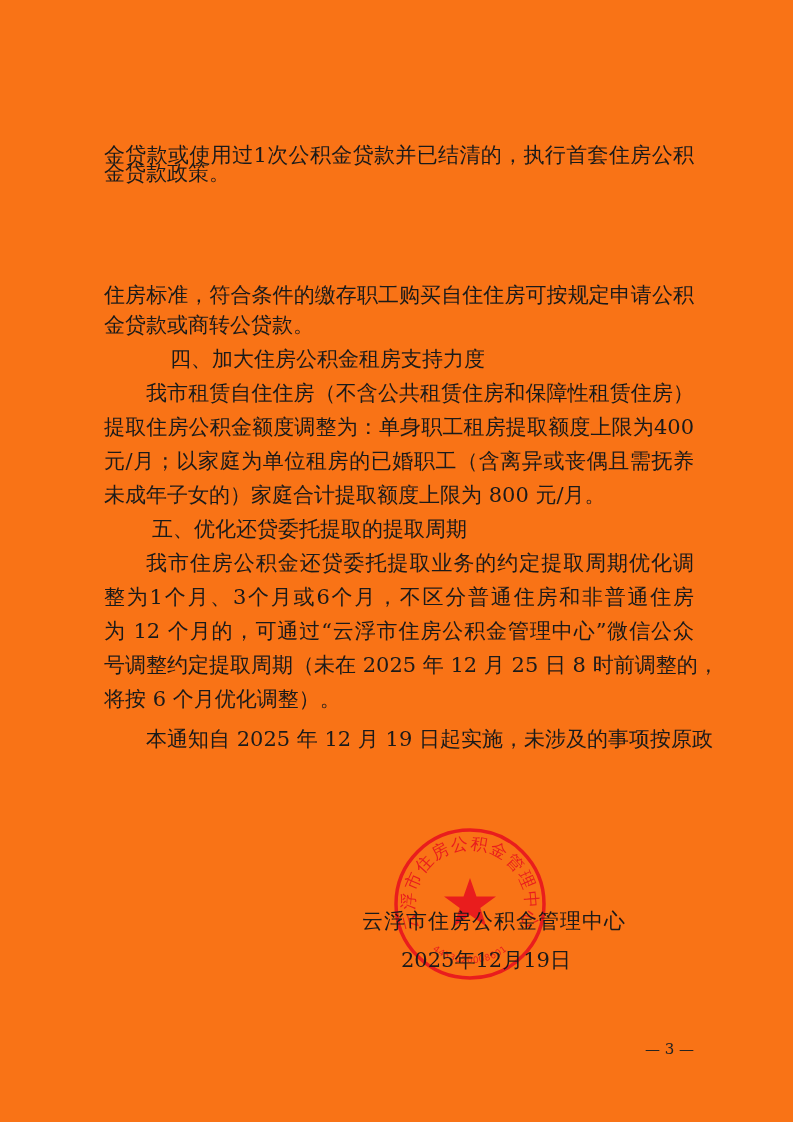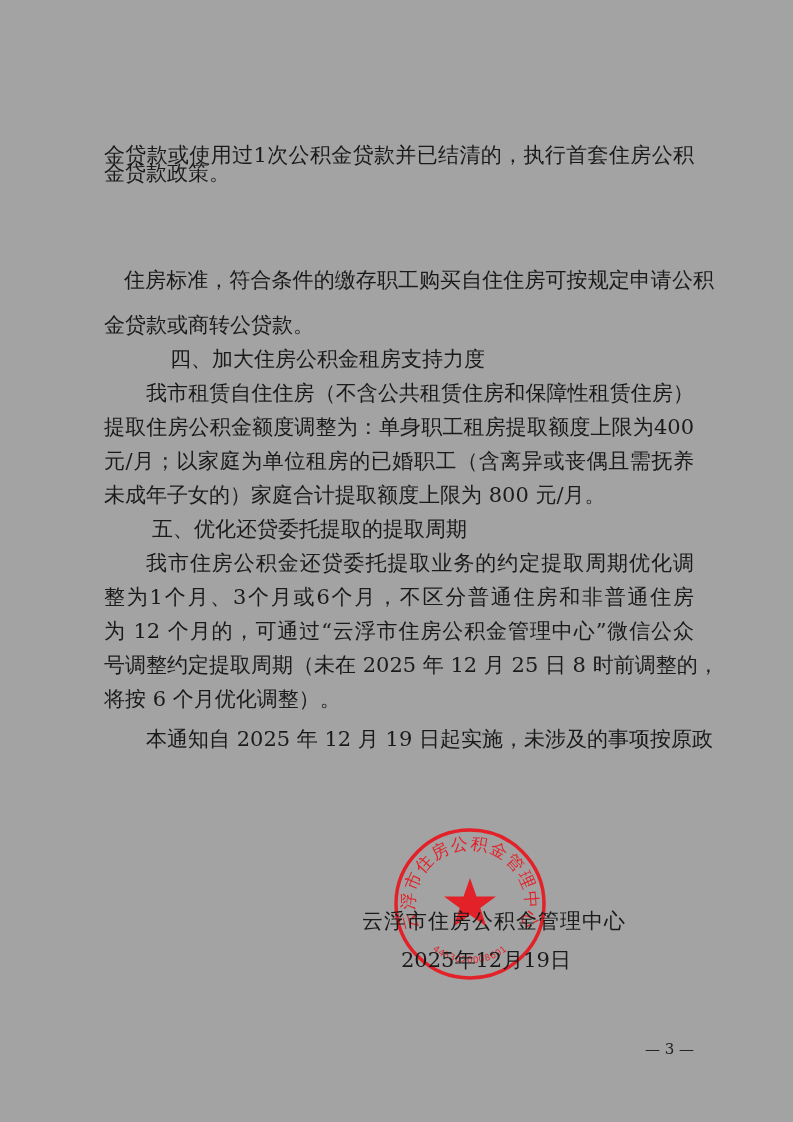--- a/index.html
+++ b/index.html
@@ -1,17 +1,17 @@
 <!DOCTYPE html>
 <html><head>
 <meta charset="utf-8">
 <style>
   html, body { margin: 0; padding: 0; background: #ffffff; }
   body { width: 793px; height: 1122px; position: relative; overflow: hidden; }
-  .page { position: absolute; left: 0; top: 0; width: 793px; height: 1122px; background: #a3a3a3; }
+  .page { position: absolute; left: 0; top: 0; width: 793px; height: 1122px; background: #f97316; }
   .line {
     position: absolute;
     left: 104px;
     width: 590px;
     font-family: "DejaVu Serif", "Liberation Serif", serif;
     font-size: 21px;
     line-height: 34px;
     color: #1a1a1a;
     white-space: nowrap;
     text-align: justify;
@@ -56,21 +56,21 @@
   }
 </style>
 </head>
 <body>
 
 <div class="page">
 
   <div class="line" style="top:138px;">金贷款或使用过1次公积金贷款并已结清的，执行首套住房公积</div>
   <div class="line last" style="top:156px;">金贷款政策。</div>
 
-  <div class="line" style="top:263px;margin-left:20px;">住房标准，符合条件的缴存职工购买自住住房可按规定申请公积</div>
+  <div class="line" style="top:278px;">住房标准，符合条件的缴存职工购买自住住房可按规定申请公积</div>
   <div class="line last" style="top:308px;">金贷款或商转公贷款。</div>
 
   <div class="heading" style="left:170px; top:342px;">四、加大住房公积金租房支持力度</div>
   <div class="line indent" style="top:376px;">我市租赁自住住房（不含公共租赁住房和保障性租赁住房）</div>
   <div class="line" style="top:410px;">提取住房公积金额度调整为：单身职工租房提取额度上限为400</div>
   <div class="line" style="top:444px;">元/月；以家庭为单位租房的已婚职工（含离异或丧偶且需抚养</div>
   <div class="line last" style="top:478px;">未成年子女的）家庭合计提取额度上限为 800 元/月。</div>
 
   <div class="heading" style="left:152px; top:512px;">五、优化还贷委托提取的提取周期</div>
   <div class="line indent" style="top:546px;">我市住房公积金还贷委托提取业务的约定提取周期优化调</div>

